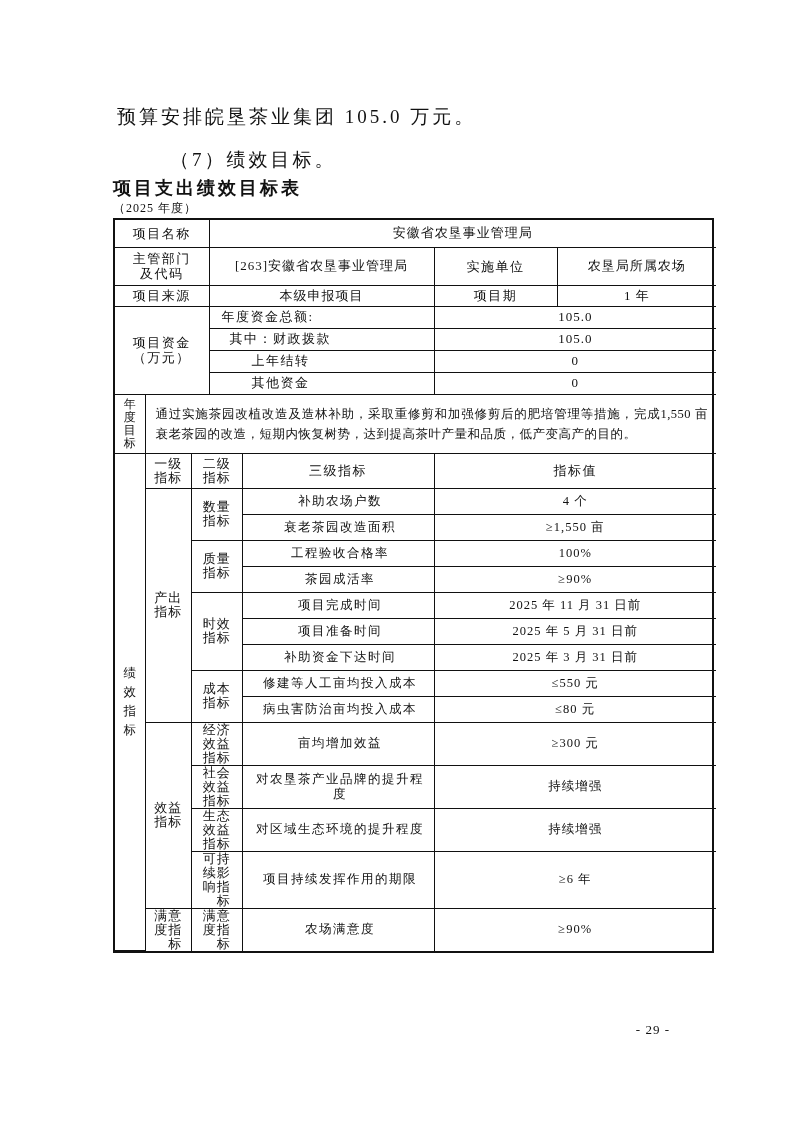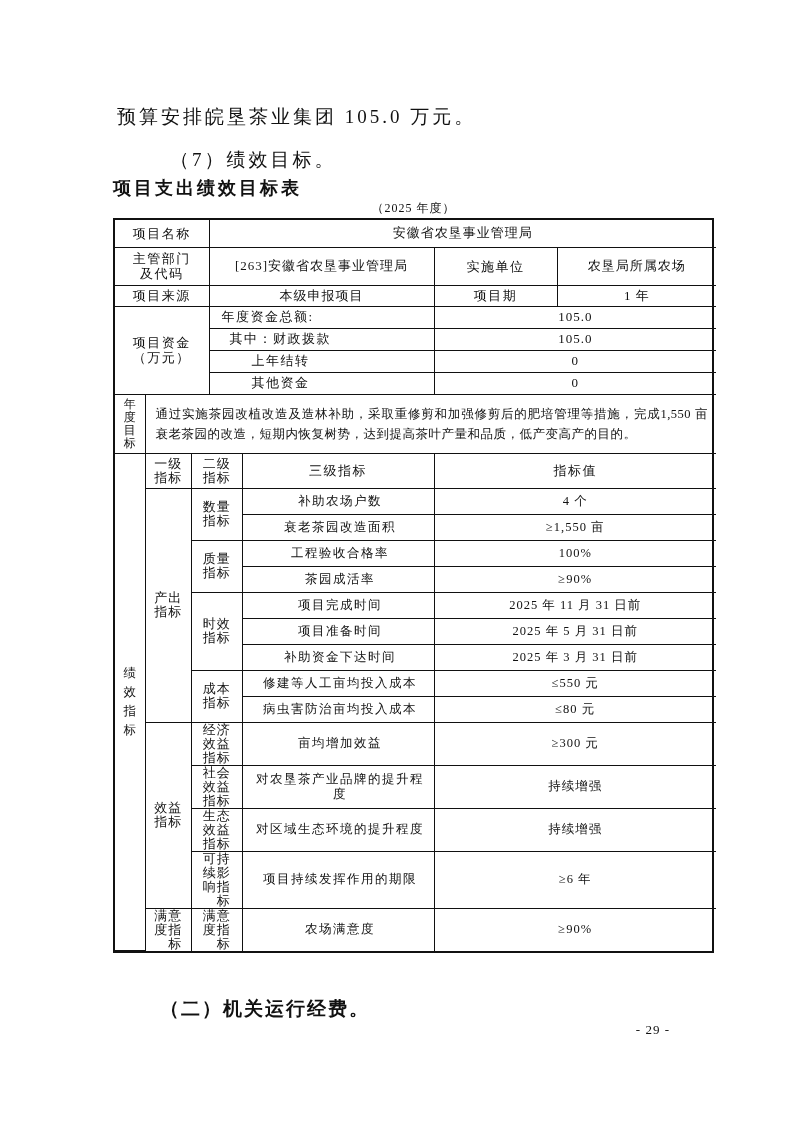--- a/index.html
+++ b/index.html
@@ -23,21 +23,21 @@
     padding-left:57px;
     font-size:19px;line-height:26px;letter-spacing:3px;
   }
   .tbl-title{
     margin:4px 0 0 0;
     text-align:left;
     font-size:18px;font-weight:bold;letter-spacing:3px;line-height:23px;
   }
   .tbl-subtitle{
     margin:0;
-    text-align:center;
+    text-align:left;
     font-size:12px;letter-spacing:1px;line-height:16px;
   }
   .twrap{
     margin-top:2px;
     width:601px;
     border:2px solid #111;
     box-sizing:border-box;
   }
   table{border-collapse:collapse;table-layout:fixed;width:100%;}
   td{
@@ -279,17 +279,16 @@
           <td>
                 <div class="w2">满意度指标</div>
               </td>
           <td class="l3">农场满意度</td>
           <td class="ival">≥90%</td>
         </tr>
       </tbody>
         </table>
     </div>
 
-    <p class="p-close">（二）机关运行经费。</p>
   </div>
 
   <div class="pageno">- 29 -</div>
 </div>
 
 </body></html>

